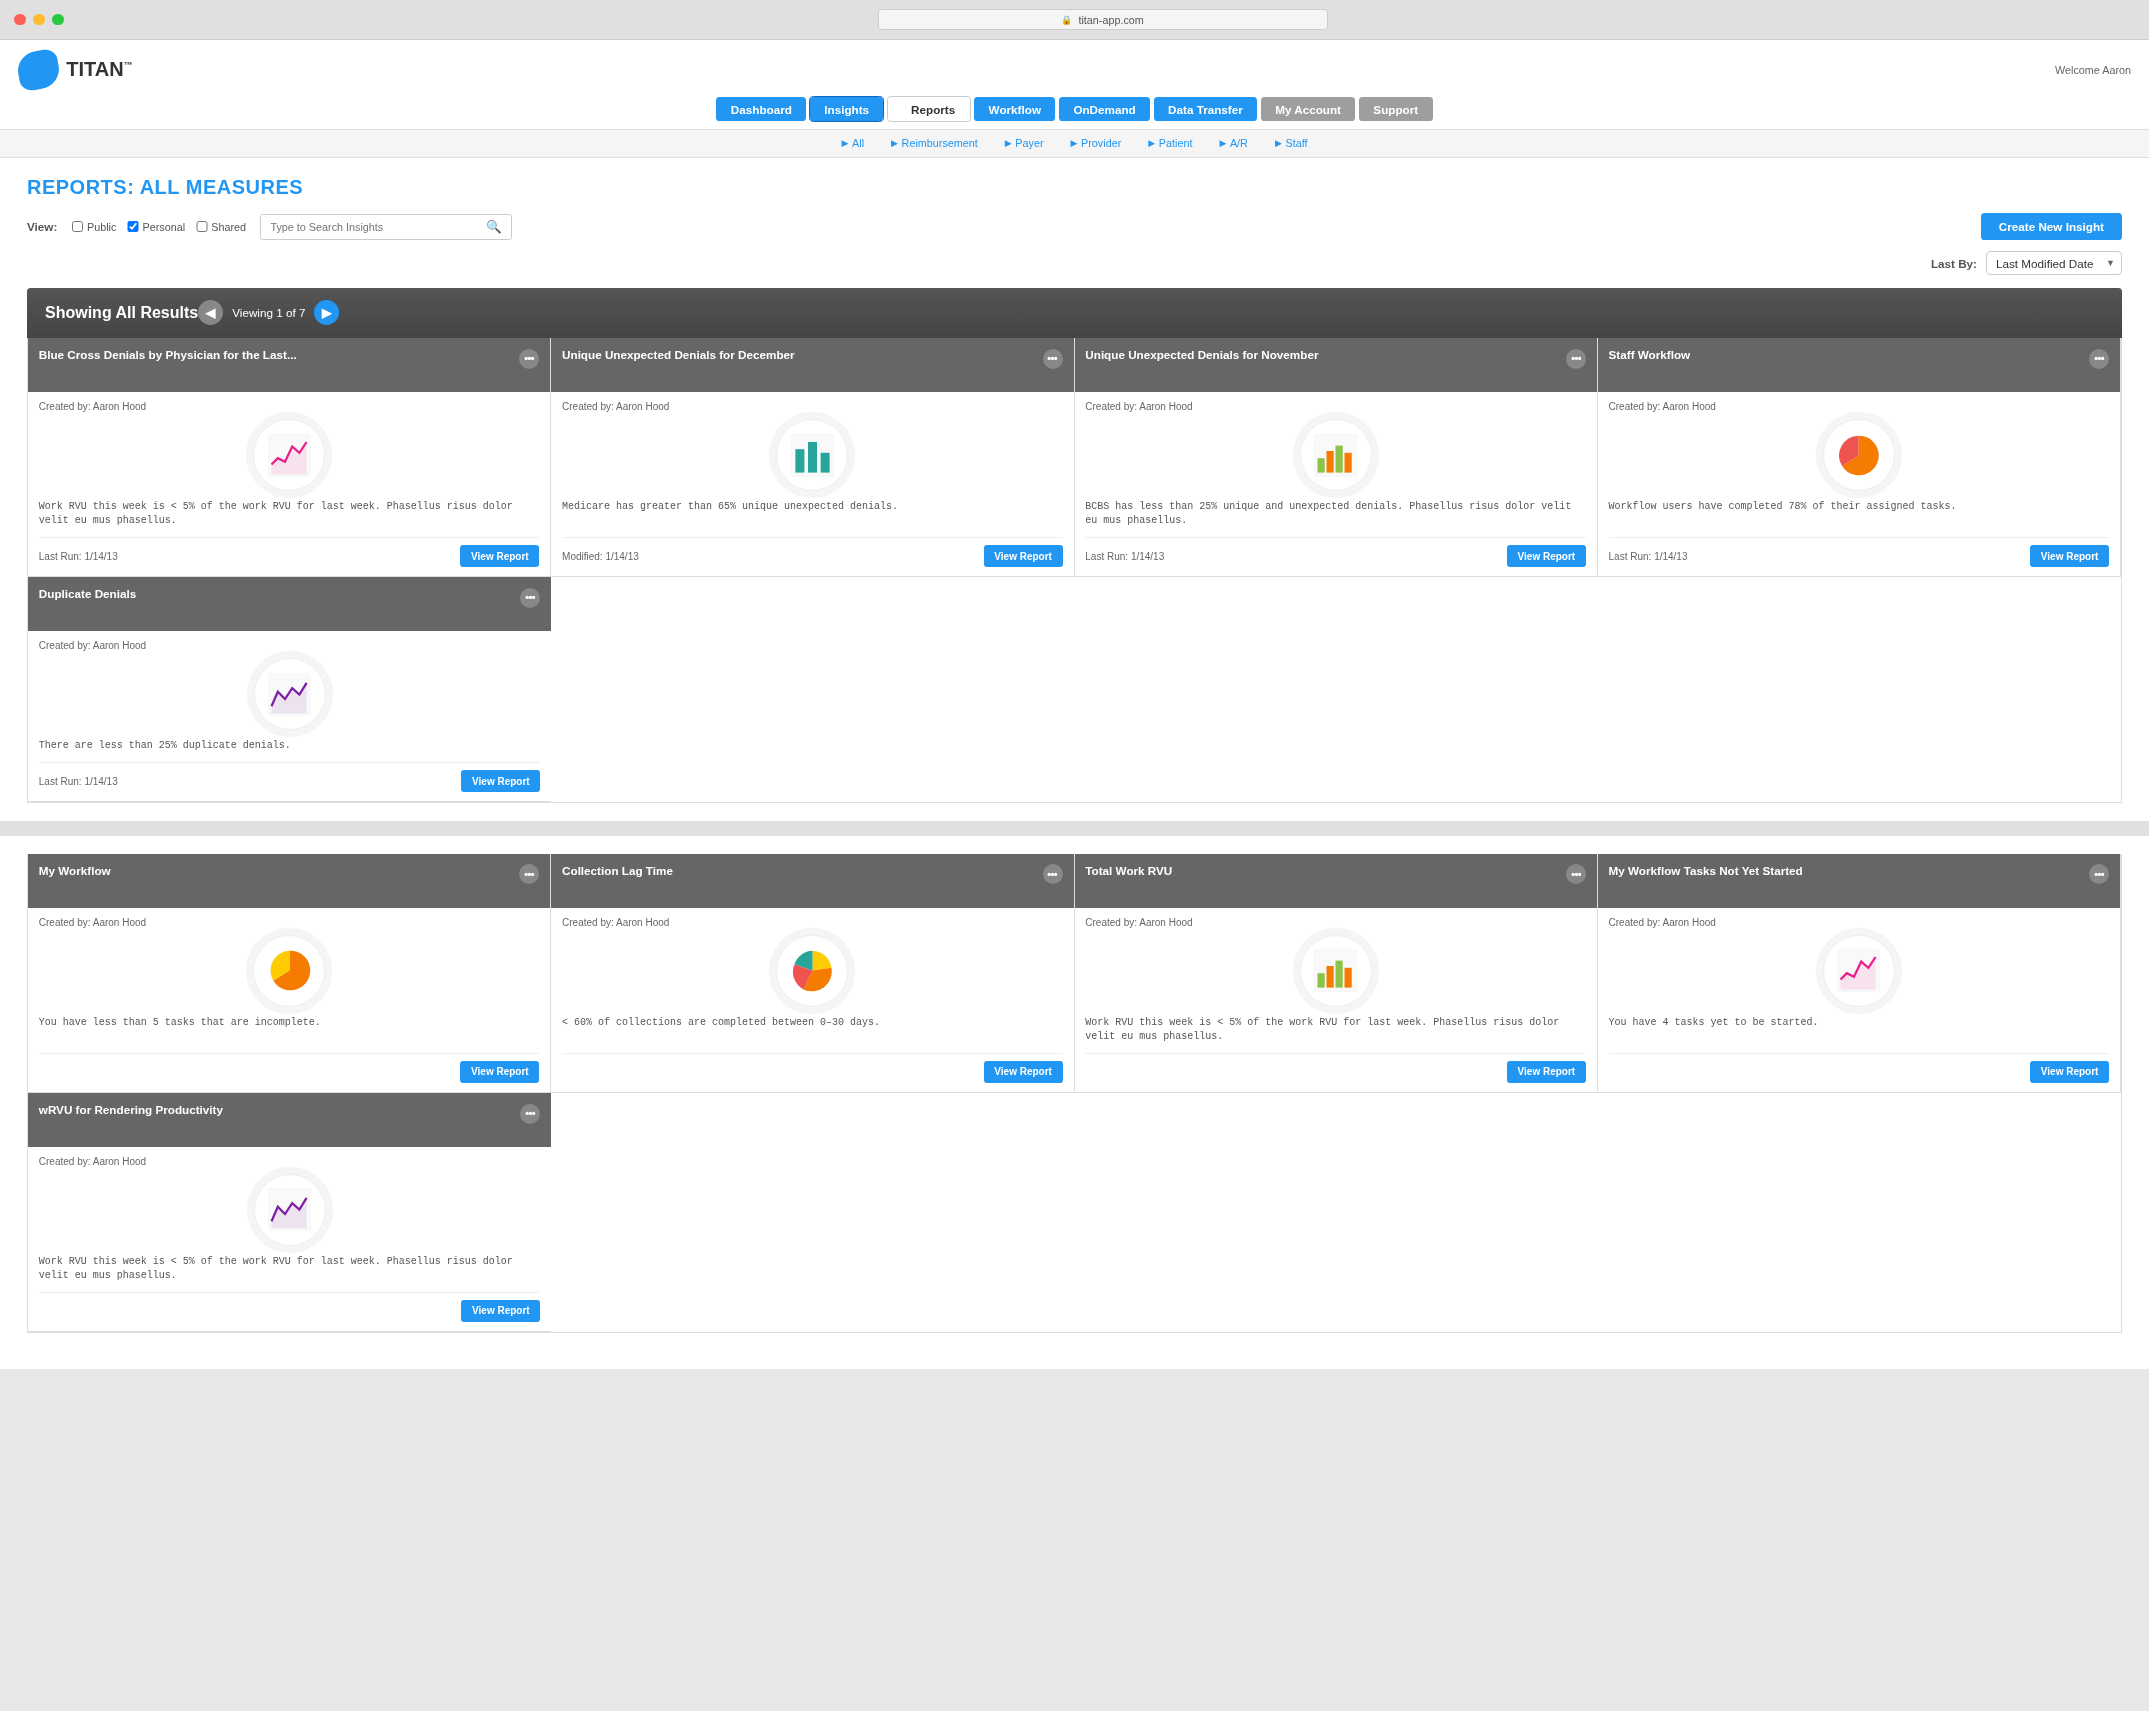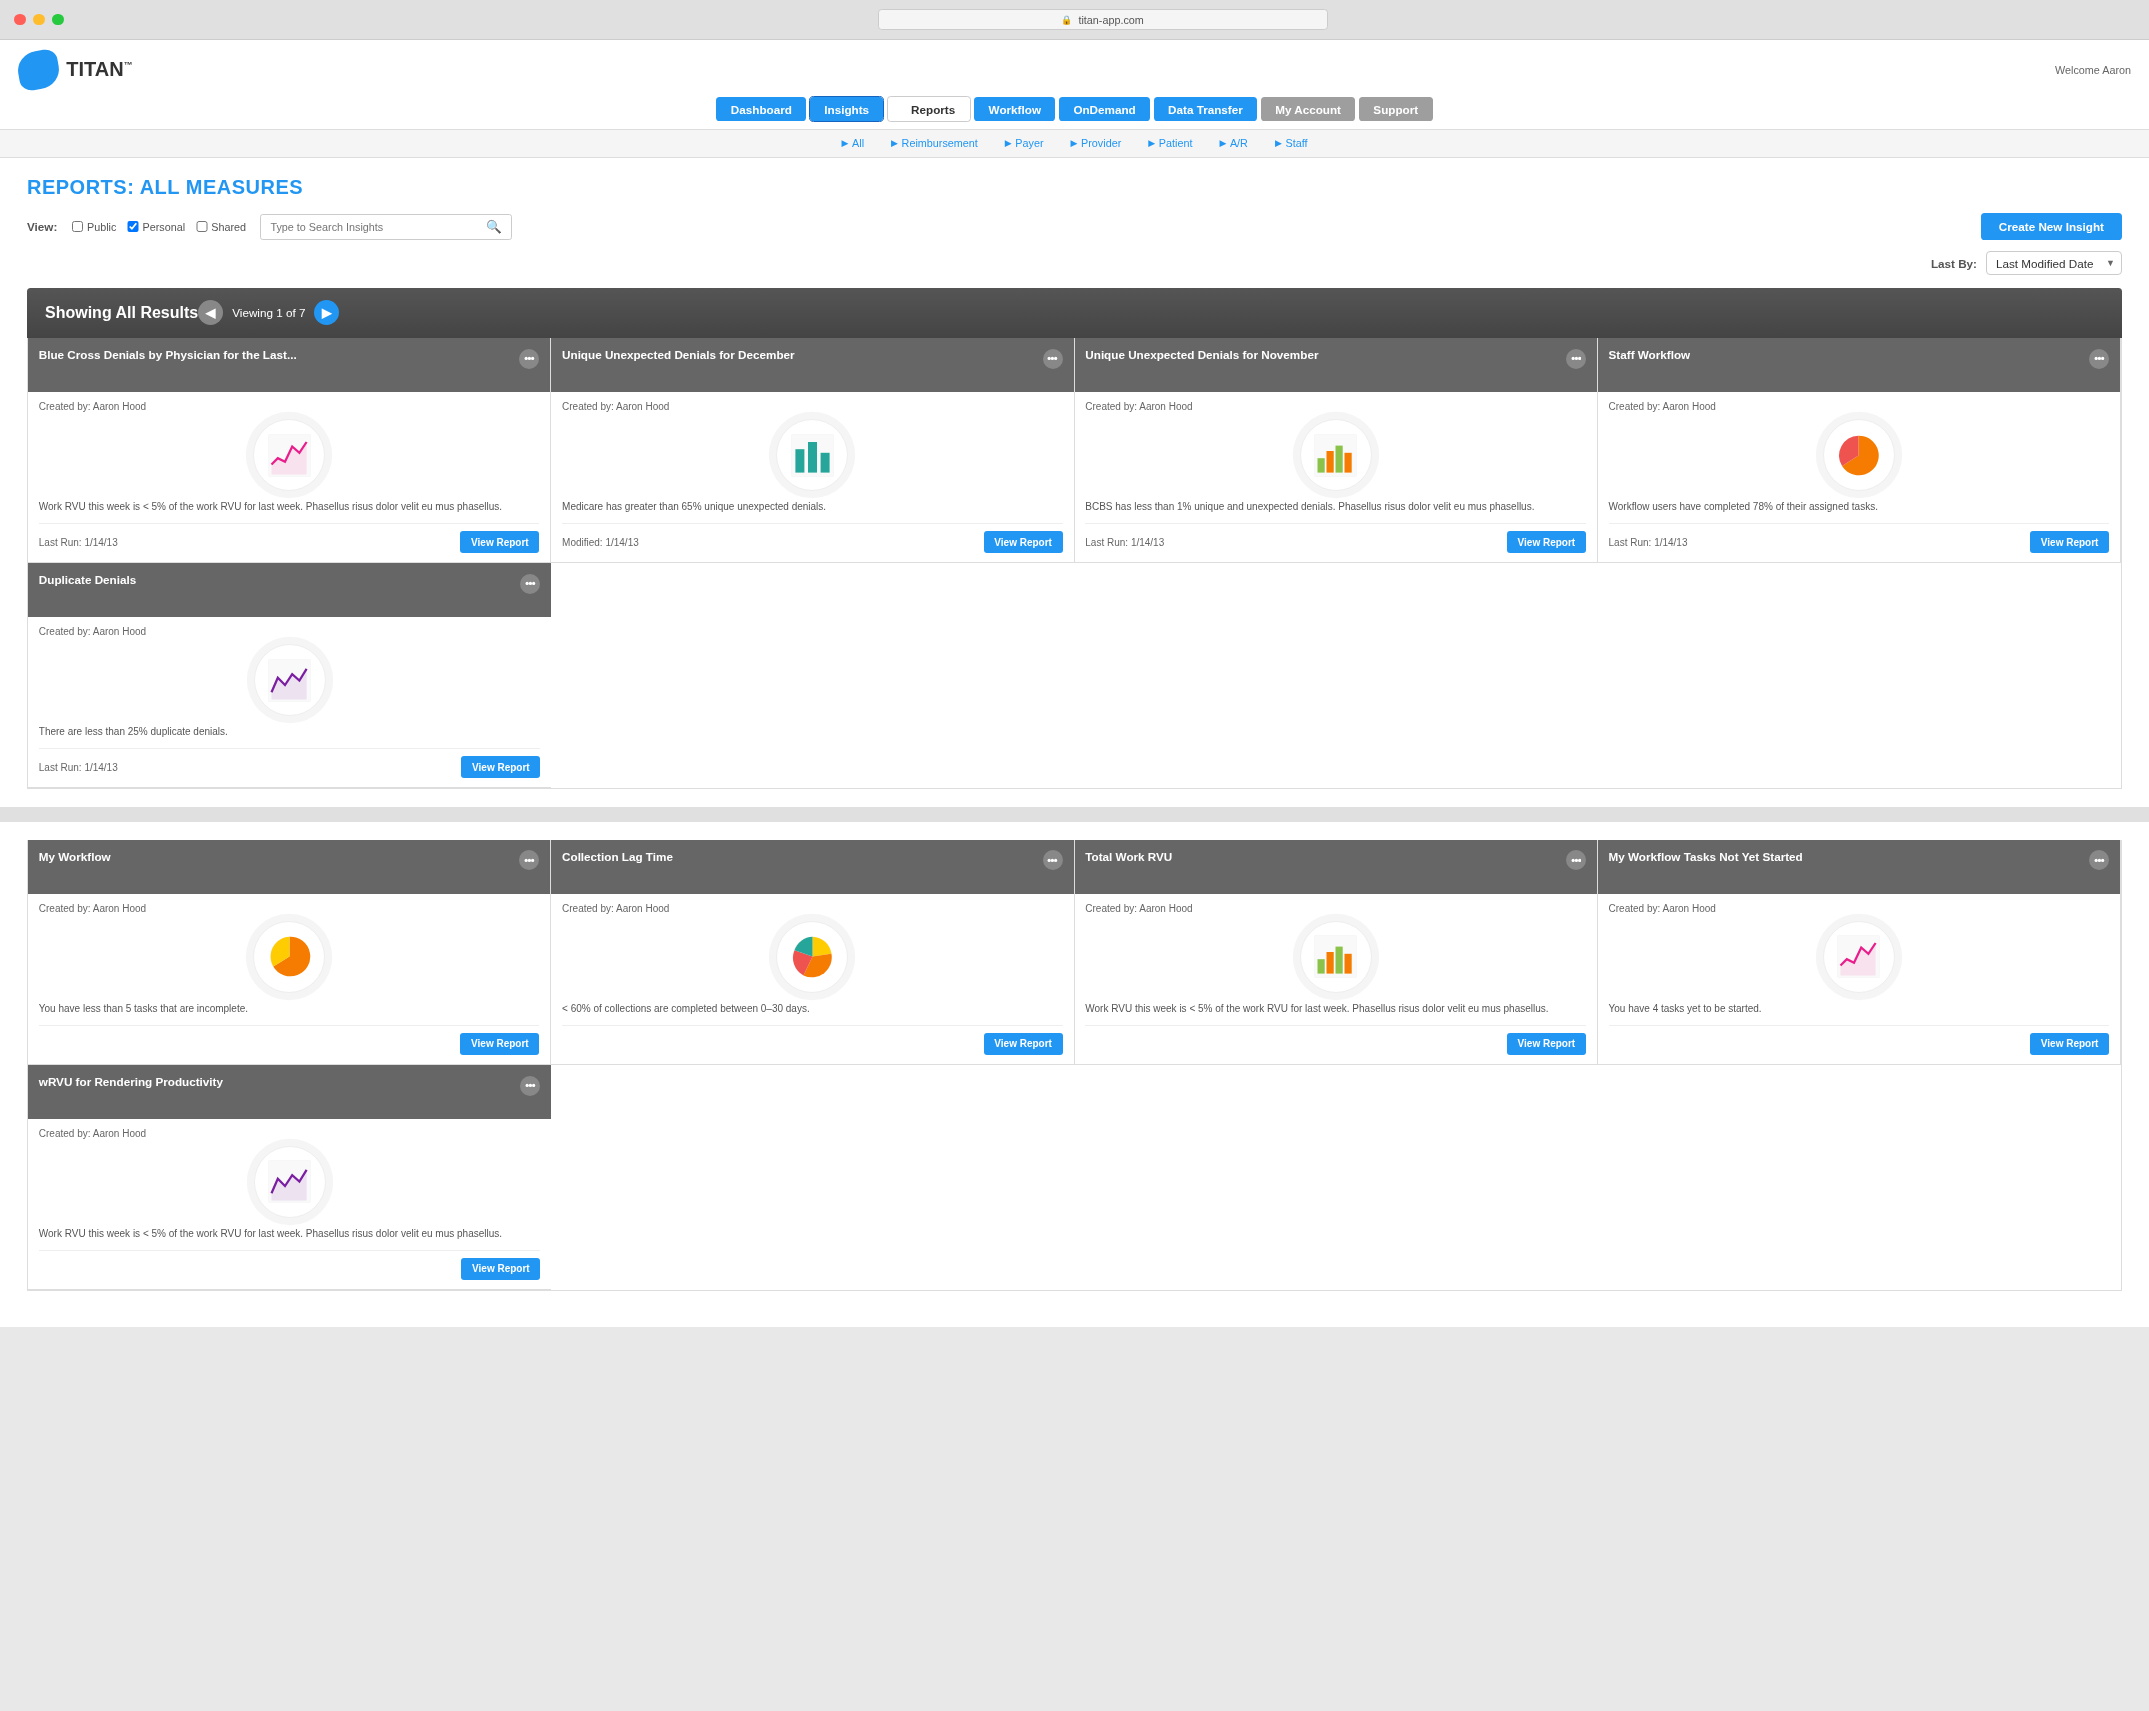--- a/index.html
+++ b/index.html
@@ -68,21 +68,21 @@
     .cards-grid { display: grid; grid-template-columns: repeat(4, 1fr); gap: 0; border: 0.9px solid #ddd; border-top: none; margin-bottom: 18px; }
     .card { border-right: 0.9px solid #ddd; border-bottom: 0.9px solid #ddd; background: white; display: flex; flex-direction: column; }
     .card:last-child { border-right: none; }
     .card-header { background: #666; color: white; padding: 9px 10.8px; font-size: 11.7px; font-weight: bold; display: flex; align-items: flex-start; justify-content: space-between; min-height: 54px; }
     .card-header-title { flex: 1; line-height: 1.3; }
     .card-header-icon { width: 20px; height: 20px; border-radius: 50%; background: #888; display: flex; align-items: center; justify-content: center; flex-shrink: 0; margin-left: 7.2px; margin-top: 1.8px; }
     .card-header-icon svg { width: 10.8px; height: 10.8px; fill: white; }
     .card-body { padding: 9px 10.8px; flex: 1; display: flex; flex-direction: column; }
     .created-by { font-size: 10px; color: #666; margin-bottom: 7.2px; }
     .chart-circle { width: 72px; height: 72px; border-radius: 50%; background: white; border: 0.9px solid #eee; margin: 0 auto 9px; display: flex; align-items: center; justify-content: center; position: relative; box-shadow: 0 0 0 7.2px #f5f5f5; }
-    .card-desc { font-size: 10px; color: #555; line-height: 1.4; flex: 1; margin-bottom: 9px; }
+    .card-desc { font-size: 10px; color: #555; line-height: 1.4; flex: 1; margin-bottom: 9px; font-family: Liberation Mono, monospace; }
     .card-footer { display: flex; align-items: center; justify-content: space-between; padding-top: 7.2px; border-top: 0.9px solid #eee; margin-top: auto; }
     .last-run { font-size: 10px; color: #666; }
     .view-report-btn { background: #2196F3; color: white; border: none; padding: 5.4px 10.8px; border-radius: 3px; font-size: 10px; font-weight: bold; cursor: pointer; }
   </style>
 </head>
 <body>
 
 <div class="window-chrome">
   <div class="traffic-light tl-red"></div>
   <div class="traffic-light tl-yellow"></div>
@@ -247,21 +247,21 @@
         <div class="created-by">Created by: Aaron Hood</div>
         <div class="chart-circle">
           <svg width="45" height="45" viewBox="0 0 50 50">
             <rect x="2" y="2" width="46" height="46" fill="#f9f9f9" stroke="#eee" stroke-width="0.5"></rect>
             <rect x="5" y="28" width="8" height="16" fill="#8bc34a"></rect>
             <rect x="15" y="20" width="8" height="24" fill="#f57c00"></rect>
             <rect x="25" y="14" width="8" height="30" fill="#8bc34a"></rect>
             <rect x="35" y="22" width="8" height="22" fill="#f57c00"></rect>
           </svg>
         </div>
-        <div class="card-desc">BCBS has less than 1% unique and unexpected denials. Phasellus risus dolor velit eu mus phasellus.</div>
+        <div class="card-desc">BCBS has less than 25% unique and unexpected denials. Phasellus risus dolor velit eu mus phasellus.</div>
         <div class="card-footer">
           <span class="last-run">Last Run: 1/14/13</span>
           <button class="view-report-btn">View Report</button>
         </div>
       </div>
     </div>
 
     <div class="card">
       <div class="card-header">
         <span class="card-header-title">Staff Workflow</span>

